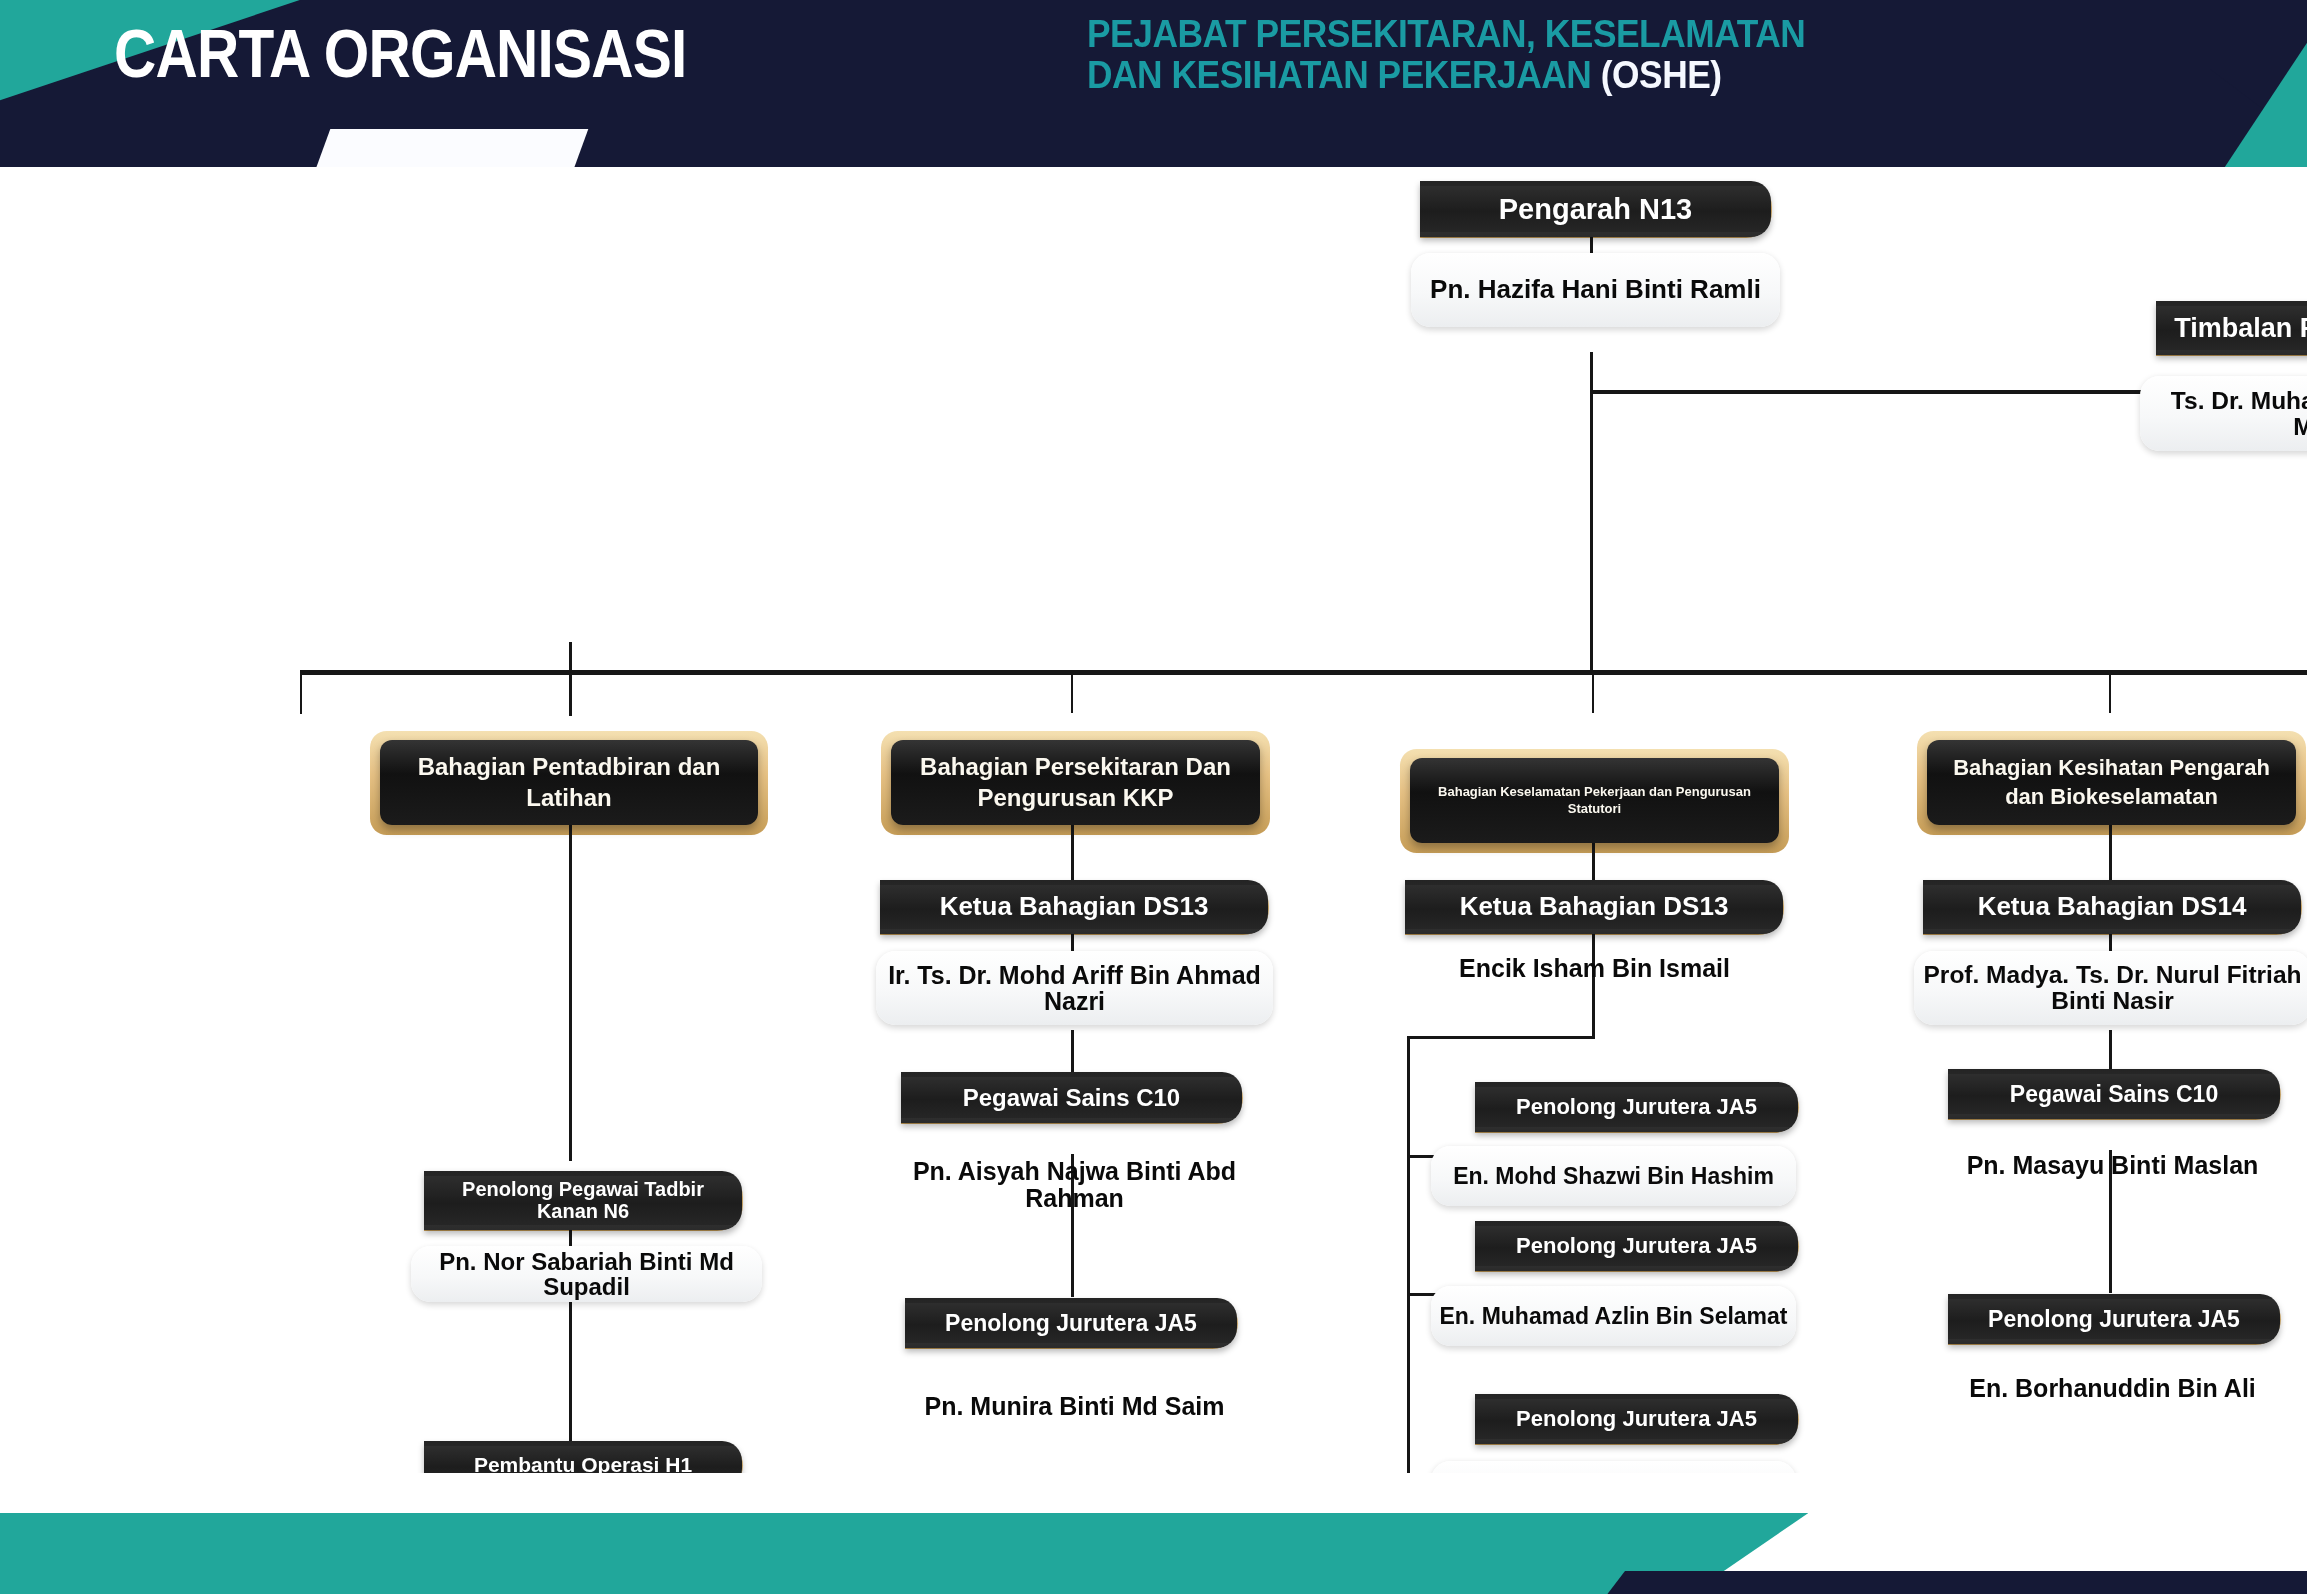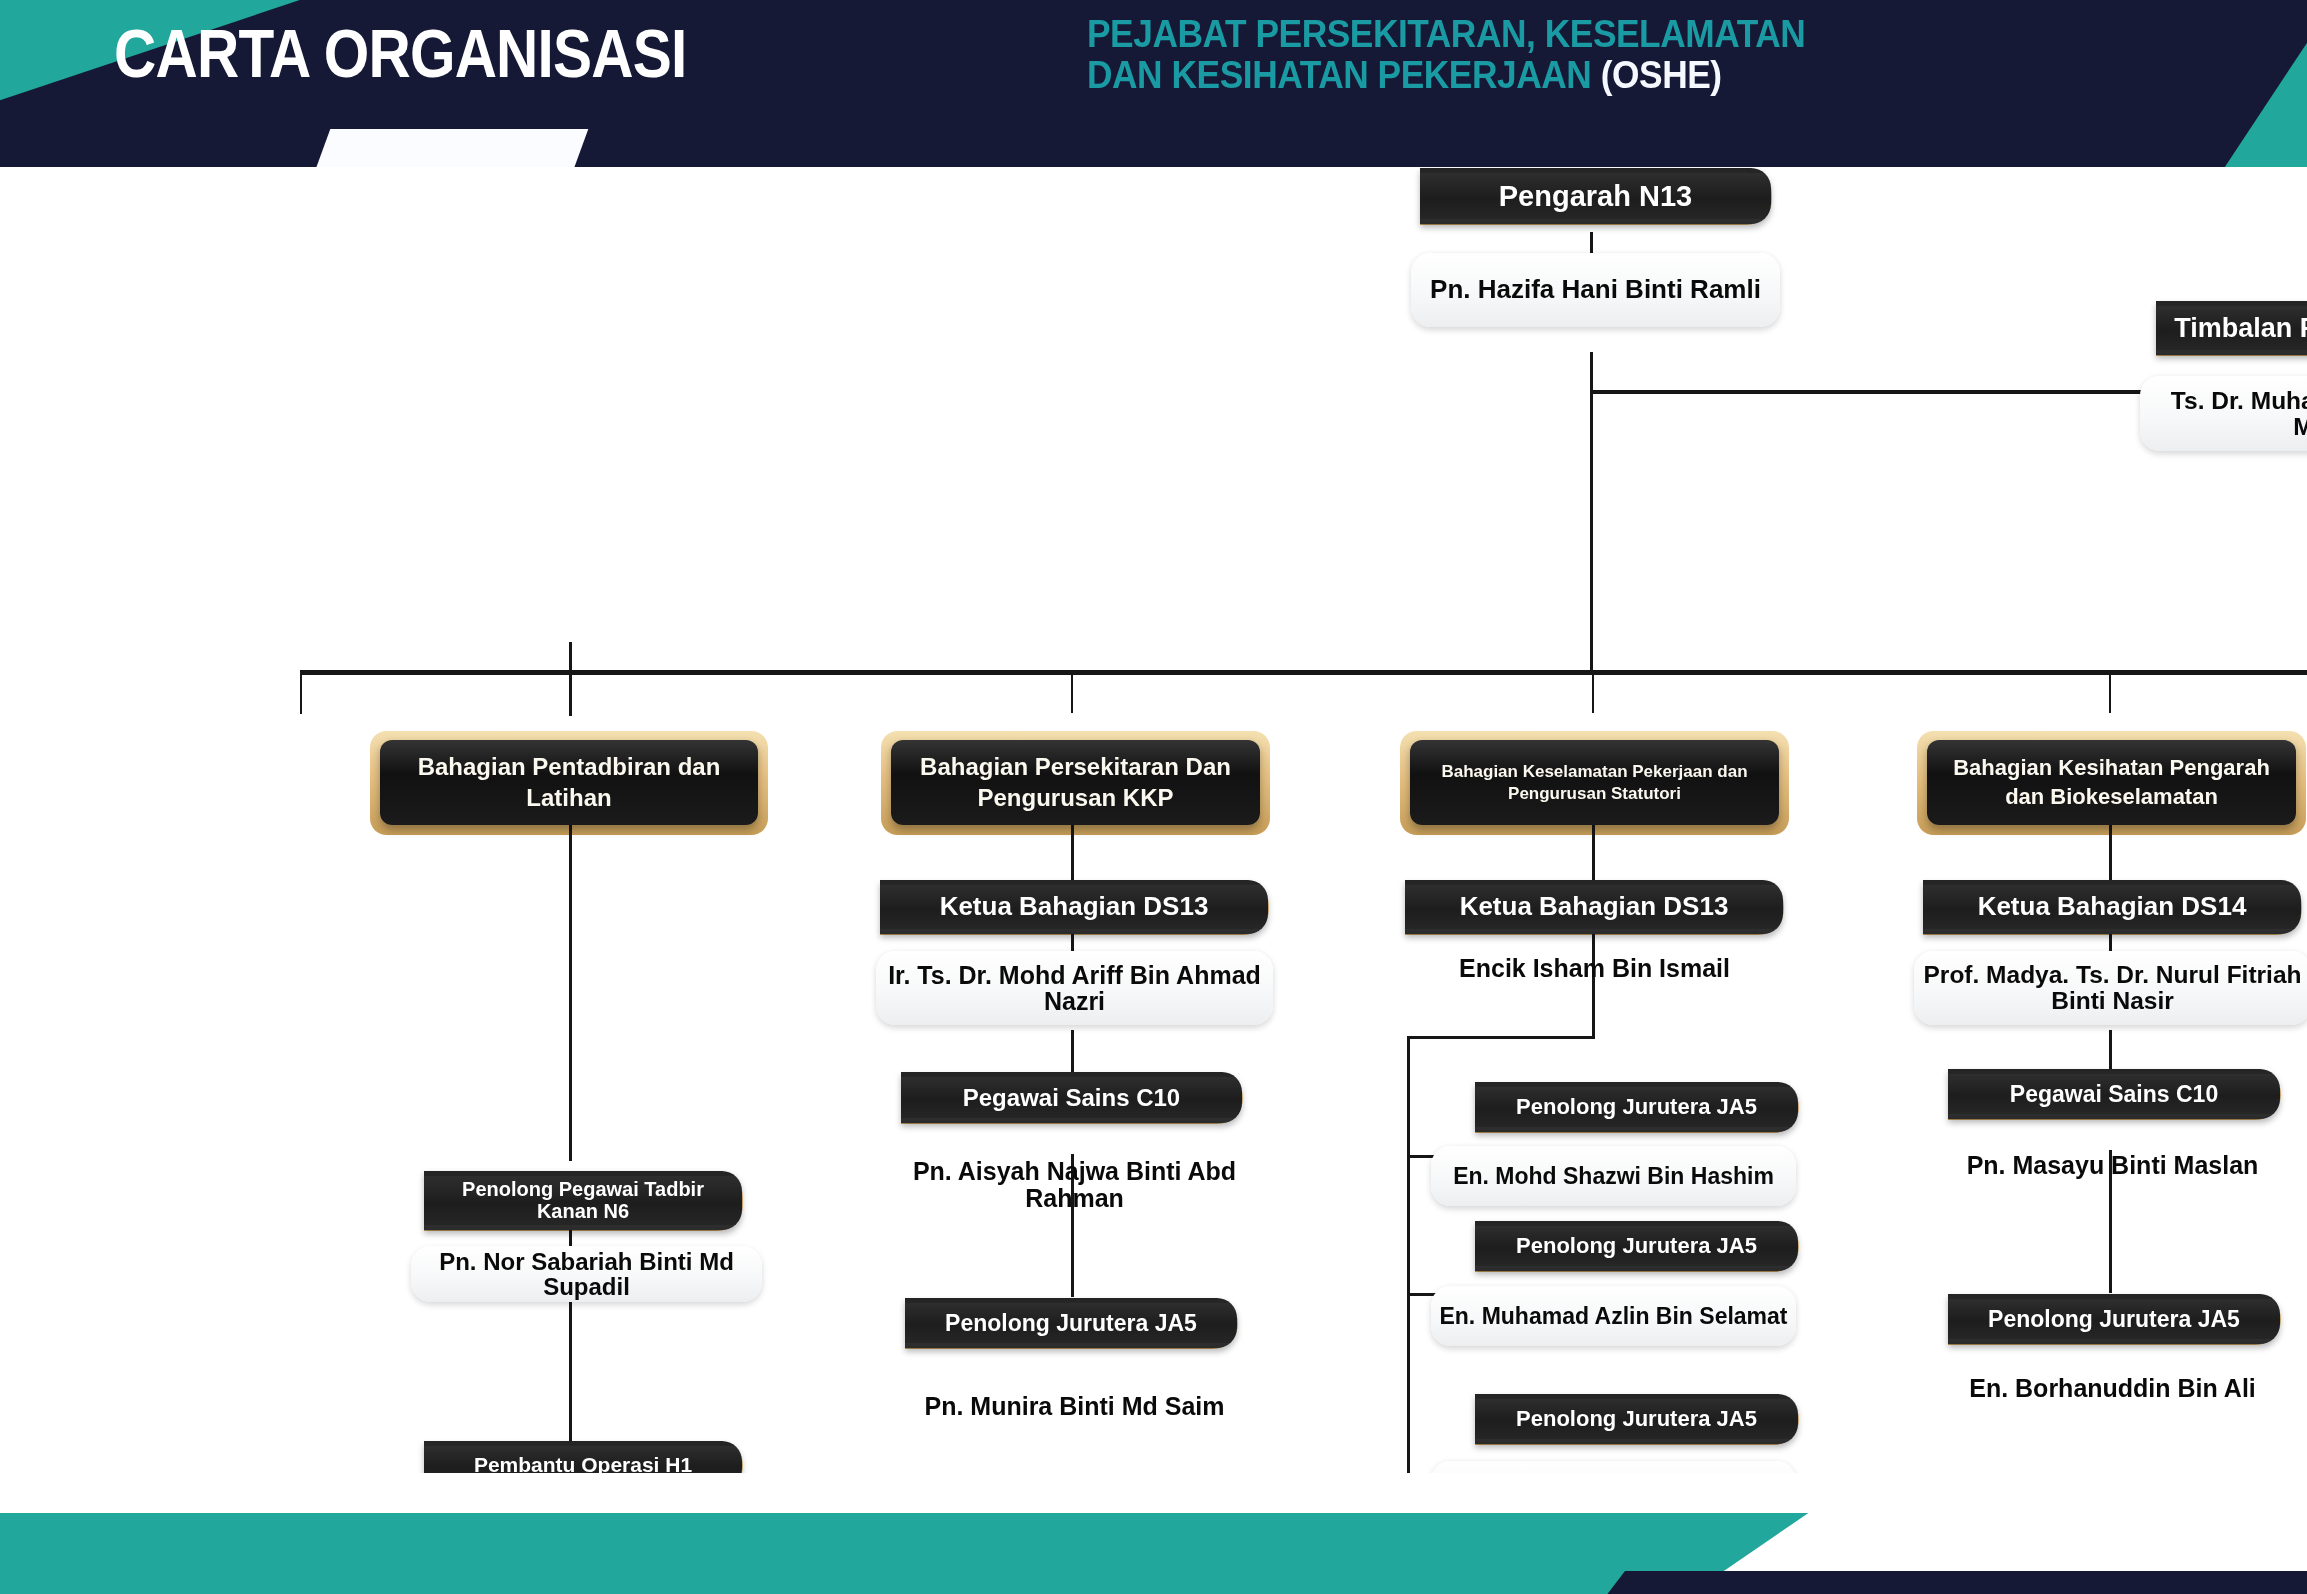--- a/index.html
+++ b/index.html
@@ -191,21 +191,21 @@
   <div class="ln" style="left:1407px;top:869px;width:2.8px;height:466px;"></div>
   <div class="ln" style="left:1407px;top:988px;width:52px;height:2.8px;"></div>
   <div class="ln" style="left:1407px;top:1126px;width:52px;height:2.8px;"></div>
   <div class="ln" style="left:1407px;top:1333px;width:52px;height:2.8px;"></div>
 
   <div class="ln" style="left:2109px;top:632px;width:2.8px;height:83px;"></div>
   <div class="ln" style="left:2109px;top:747px;width:2.8px;height:39px;"></div>
   <div class="ln" style="left:2109px;top:863px;width:2.8px;height:42px;"></div>
   <div class="ln" style="left:2109px;top:983px;width:2.8px;height:143px;"></div>
 
-  <div class="role" style="left:1420px;top:1px;width:351px;height:56px;font-size:29px;">Pengarah N13</div>
+  <div class="role" style="left:1420px;top:14px;width:351px;height:56px;font-size:29px;">Pengarah N13</div>
   <div class="person" style="left:1411px;top:86px;width:369px;height:74px;font-size:26px;">Pn. Hazifa Hani Binti Ramli</div>
 
   <div class="role" style="left:2156px;top:134px;width:360px;height:54px;font-size:27px;">Timbalan Pengarah DS13</div>
   <div class="person" style="left:2140px;top:209px;width:388px;height:75px;font-size:24.5px;">Ts. Dr. Muhammad Hazli Bin Mazlan</div>
 
   <div class="div-glow" style="left:498px;top:625px;width:143px;height:32px;"></div>
   <div class="div-box" style="left:380px;top:545px;width:378px;height:85px;font-size:24px;">Bahagian Pentadbiran dan Latihan</div>
 
   <div class="role" style="left:424px;top:1004px;width:318px;height:59px;font-size:20px;">Penolong Pegawai Tadbir Kanan N6</div>
   <div class="person" style="left:411px;top:1079px;width:351px;height:56px;font-size:24px;">Pn. Nor Sabariah Binti Md Supadil</div>
@@ -219,21 +219,21 @@
   <div class="role" style="left:880px;top:713px;width:388px;height:54px;font-size:26px;">Ketua Bahagian DS13</div>
   <div class="person" style="left:876px;top:784px;width:397px;height:74px;font-size:25px;text-align:center;">Ir. Ts. Dr. Mohd Ariff Bin Ahmad Nazri</div>
 
   <div class="role" style="left:901px;top:905px;width:341px;height:51px;font-size:24px;">Pegawai Sains C10</div>
   <div class="person plain" style="left:876px;top:983px;width:397px;height:69px;font-size:25px;">Pn. Aisyah Najwa Binti Abd Rahman</div>
 
   <div class="role" style="left:905px;top:1131px;width:332px;height:50px;font-size:23px;">Penolong Jurutera JA5</div>
   <div class="person plain" style="left:876px;top:1205px;width:397px;height:69px;font-size:25px;">Pn. Munira Binti Md Saim</div>
 
   <div class="div-glow" style="left:1523px;top:625px;width:143px;height:32px;"></div>
-  <div class="div-box" style="left:1410px;top:545px;width:369px;height:85px;font-size:17px;">Bahagian Keselamatan Pekerjaan dan Pengurusan Statutori</div>
+  <div class="div-box" style="left:1410px;top:563px;width:369px;height:85px;font-size:13px;">Bahagian Keselamatan Pekerjaan dan Pengurusan Statutori</div>
 
   <div class="role" style="left:1405px;top:713px;width:378px;height:54px;font-size:26px;">Ketua Bahagian DS13</div>
   <div class="person plain" style="left:1396px;top:780px;width:397px;height:42px;font-size:25px;">Encik Isham Bin Ismail</div>
 
   <div class="role" style="left:1475px;top:915px;width:323px;height:50px;font-size:22px;">Penolong Jurutera JA5</div>
   <div class="person" style="left:1431px;top:979px;width:365px;height:60px;font-size:23px;">En. Mohd Shazwi Bin Hashim</div>
 
   <div class="role" style="left:1475px;top:1054px;width:323px;height:50px;font-size:22px;">Penolong Jurutera JA5</div>
   <div class="person" style="left:1431px;top:1119px;width:365px;height:60px;font-size:23px;">En. Muhamad Azlin Bin Selamat</div>
 

